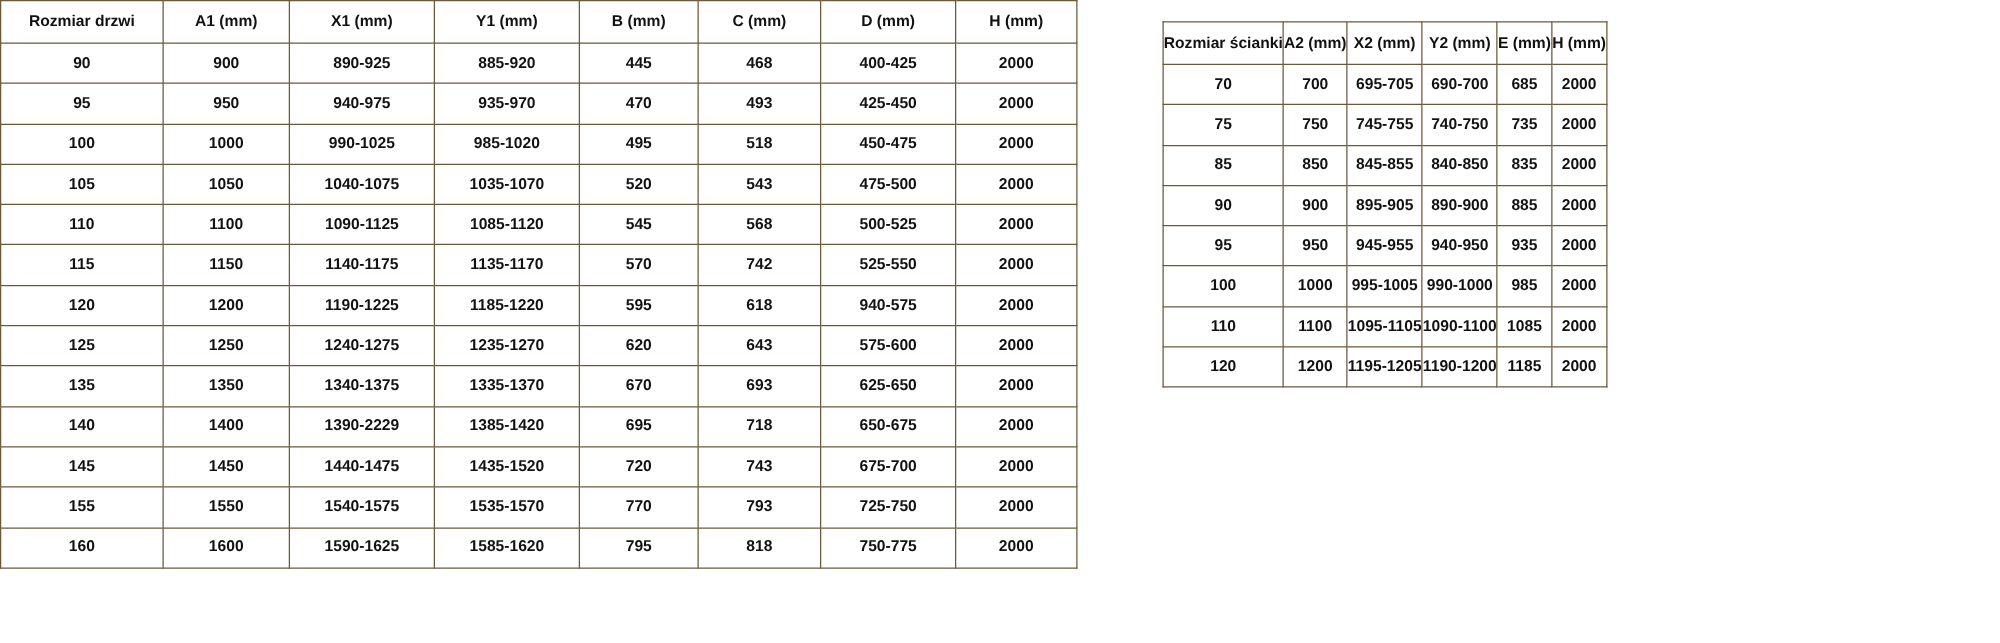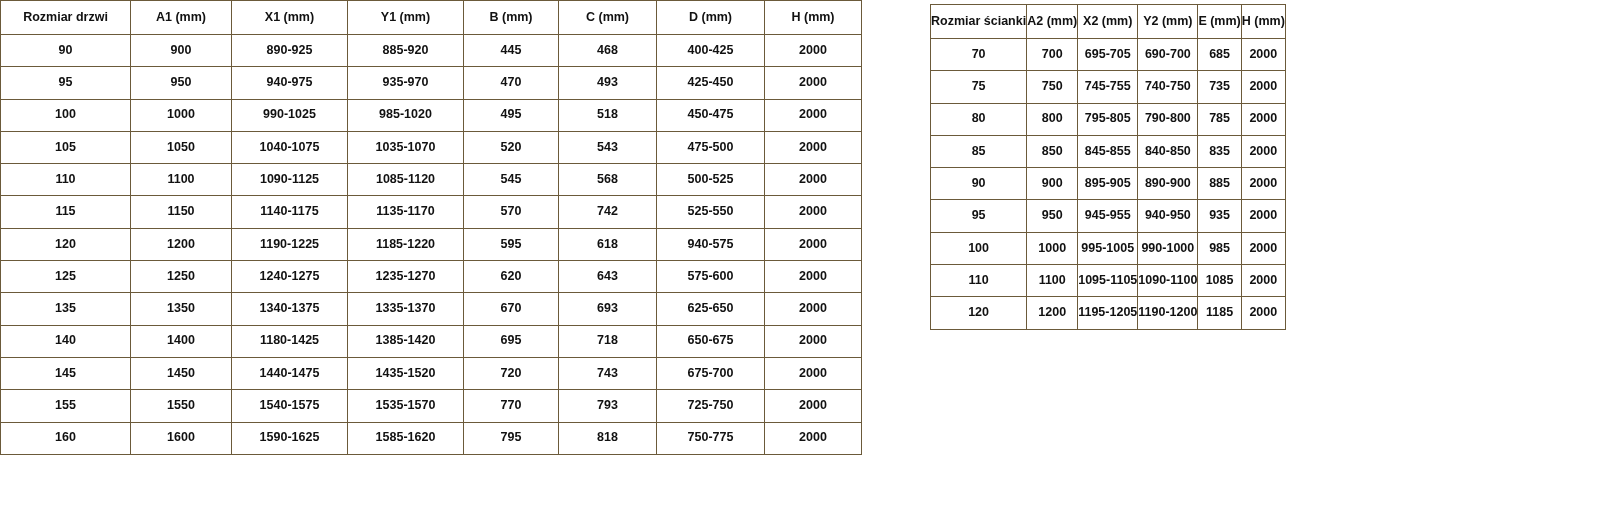--- a/index.html
+++ b/index.html
@@ -21,21 +21,21 @@
   }
   .table-wrap {
     position: absolute;
   }
   #doors-table-wrap {
     left: 0px;
     top: 0px;
   }
   #walls-table-wrap {
     left: 930px;
-    top: 4px;
+    top: 17px;
   }
   table.spec {
     border-collapse: collapse;
     table-layout: fixed;
   }
   table.spec th,
   table.spec td {
     border: 1px solid #6b5a3a;
     text-align: center;
     vertical-align: middle;
@@ -186,21 +186,21 @@
           <td>1340-1375</td>
           <td>1335-1370</td>
           <td>670</td>
           <td>693</td>
           <td>625-650</td>
           <td>2000</td>
         </tr>
         <tr>
           <td>140</td>
           <td>1400</td>
-          <td>1180-1425</td>
+          <td>1390-2229</td>
           <td>1385-1420</td>
           <td>695</td>
           <td>718</td>
           <td>650-675</td>
           <td>2000</td>
         </tr>
         <tr>
           <td>145</td>
           <td>1450</td>
           <td>1440-1475</td>
@@ -265,28 +265,20 @@
         </tr>
         <tr>
           <td>75</td>
           <td>750</td>
           <td>745-755</td>
           <td>740-750</td>
           <td>735</td>
           <td>2000</td>
         </tr>
         <tr>
-          <td>80</td>
-          <td>800</td>
-          <td>795-805</td>
-          <td>790-800</td>
-          <td>785</td>
-          <td>2000</td>
-        </tr>
-        <tr>
           <td>85</td>
           <td>850</td>
           <td>845-855</td>
           <td>840-850</td>
           <td>835</td>
           <td>2000</td>
         </tr>
         <tr>
           <td>90</td>
           <td>900</td>

